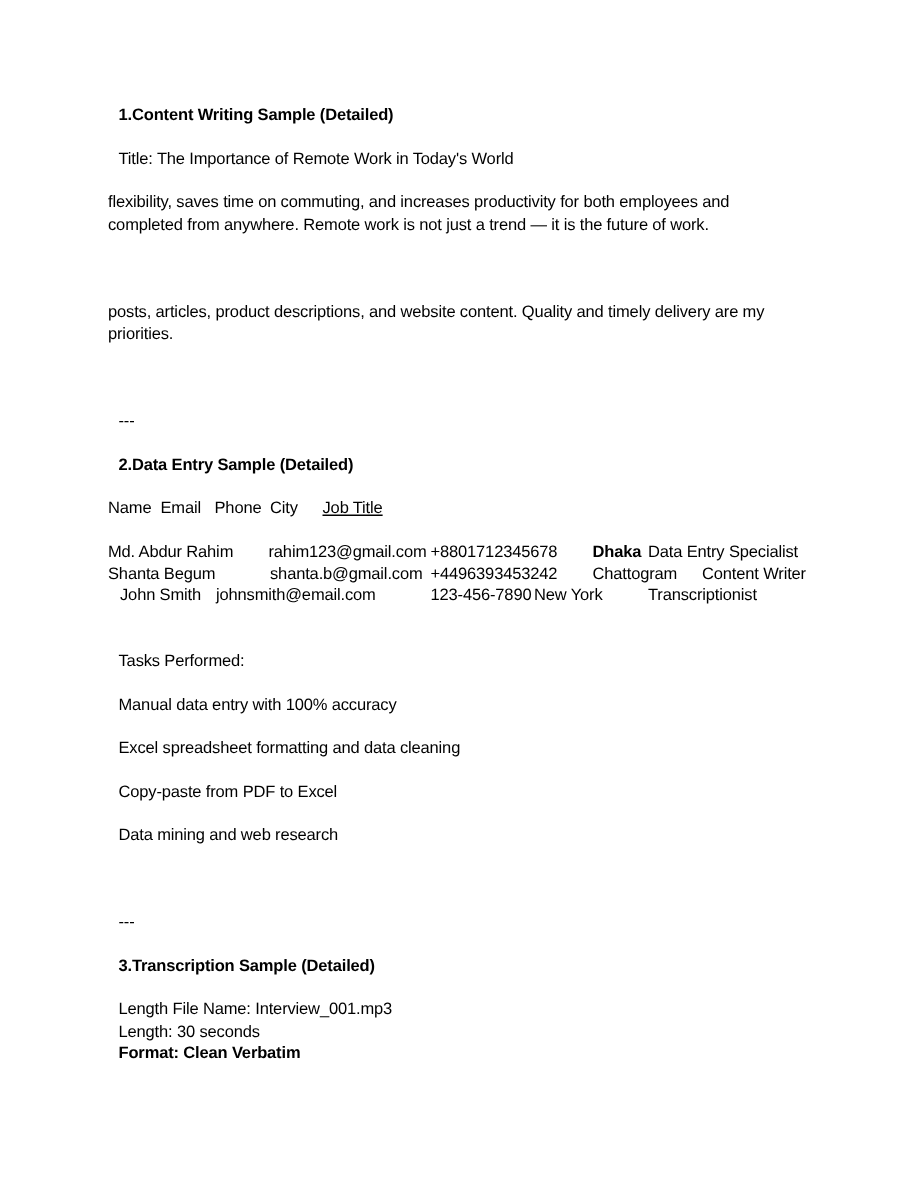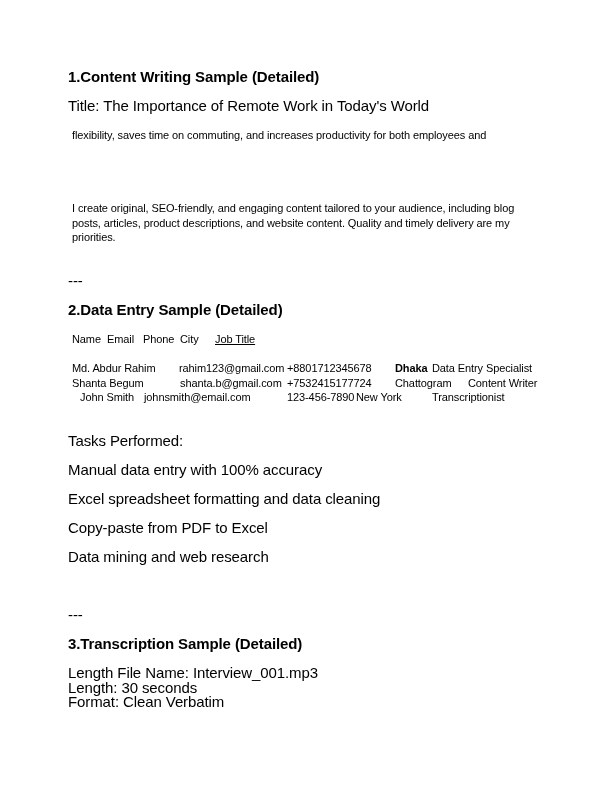--- a/index.html
+++ b/index.html
@@ -1,37 +1,37 @@
 <!DOCTYPE html>
 <html><head>
   <meta charset="utf-8">
   <style>
     html, body { margin: 0; padding: 0; background: #ffffff; }
     body { width: 612px; height: 792px; position: relative; overflow: hidden;
            font-family: "Liberation Sans", sans-serif; color: #000; font-size: 11px; }
-    .t { position: absolute; left: 68px; white-space: pre; line-height: 14.7px; font-size: 15px; letter-spacing: -0.1px; }
+    .t { position: absolute; left: 79px; white-space: pre; line-height: 14.7px; font-size: 11px; letter-spacing: -0.1px; }
     .h { font-weight: bold; }
     .para { position: absolute; left: 72px; width: 470px; line-height: 14.7px; font-size: 11px; letter-spacing: -0.1px; }
     .para span { display: block; white-space: pre; }
     .c { position: absolute; white-space: pre; font-size: 11px; line-height: 14.7px; letter-spacing: -0.1px; }
   </style>
 </head>
 <body>
 
 <div>
 
   <div class="t h" style="top:70px;">1.Content Writing Sample (Detailed)</div>
   <div class="t" style="top:99px;">Title: The Importance of Remote Work in Today's World</div>
 
   <div class="para" style="top:128px;">
     <span>flexibility, saves time on commuting, and increases productivity for both employees and</span>
+    <span>completed from anywhere. Remote work is not just a trend — it is the future of work.</span>
   </div>
 
   <div class="para" style="top:201px;">
-    <span>I create original, SEO-friendly, and engaging content tailored to your audience, including blog</span>
     <span>posts, articles, product descriptions, and website content. Quality and timely delivery are my</span>
     <span>priorities.</span>
   </div>
 
   <div class="t" style="top:274px;">---</div>
 
   <div class="t h" style="top:303px;">2.Data Entry Sample (Detailed)</div>
 
   <div>
     <div>
@@ -46,21 +46,21 @@
       <span class="c" style="top:361px; left:72px;">Md. Abdur Rahim</span>
       <span class="c" style="top:361px; left:179px;">rahim123@gmail.com</span>
       <span class="c" style="top:361px; left:287px;">+8801712345678</span>
       <span class="c" style="top:361px; left:395px;font-weight:bold;">Dhaka</span>
       <span class="c" style="top:361px; left:432px;">Data Entry Specialist</span>
     </div>
 
     <div>
       <span class="c" style="top:376px; left:72px;">Shanta Begum</span>
       <span class="c" style="top:376px; left:180px;">shanta.b@gmail.com</span>
-      <span class="c" style="top:376px; left:287px;">+7532415177724</span>
+      <span class="c" style="top:376px; left:287px;">+4496393453242</span>
       <span class="c" style="top:376px; left:395px;">Chattogram</span>
       <span class="c" style="top:376px; left:468px;">Content Writer</span>
     </div>
 
     <div>
       <span class="c" style="top:390px; left:80px;">John Smith</span>
       <span class="c" style="top:390px; left:144px;">johnsmith@email.com</span>
       <span class="c" style="top:390px; left:287px;">123-456-7890</span>
       <span class="c" style="top:390px; left:356px;">New York</span>
       <span class="c" style="top:390px; left:432px;">Transcriptionist</span>
@@ -71,15 +71,15 @@
   <div class="t" style="top:463px;">Manual data entry with 100% accuracy</div>
   <div class="t" style="top:492px;">Excel spreadsheet formatting and data cleaning</div>
   <div class="t" style="top:521px;">Copy-paste from PDF to Excel</div>
   <div class="t" style="top:550px;">Data mining and web research</div>
 
   <div class="t" style="top:608px;">---</div>
 
   <div class="t h" style="top:637px;">3.Transcription Sample (Detailed)</div>
   <div class="t" style="top:666px;">Length File Name: Interview_001.mp3</div>
   <div class="t" style="top:681px;">Length: 30 seconds</div>
-  <div class="t" style="top:695px;">Format: Clean Verbatim</div>
+  <div class="t" style="top:695px;font-weight:bold;">Format: Clean Verbatim</div>
 
 </div>
 
 </body></html>

